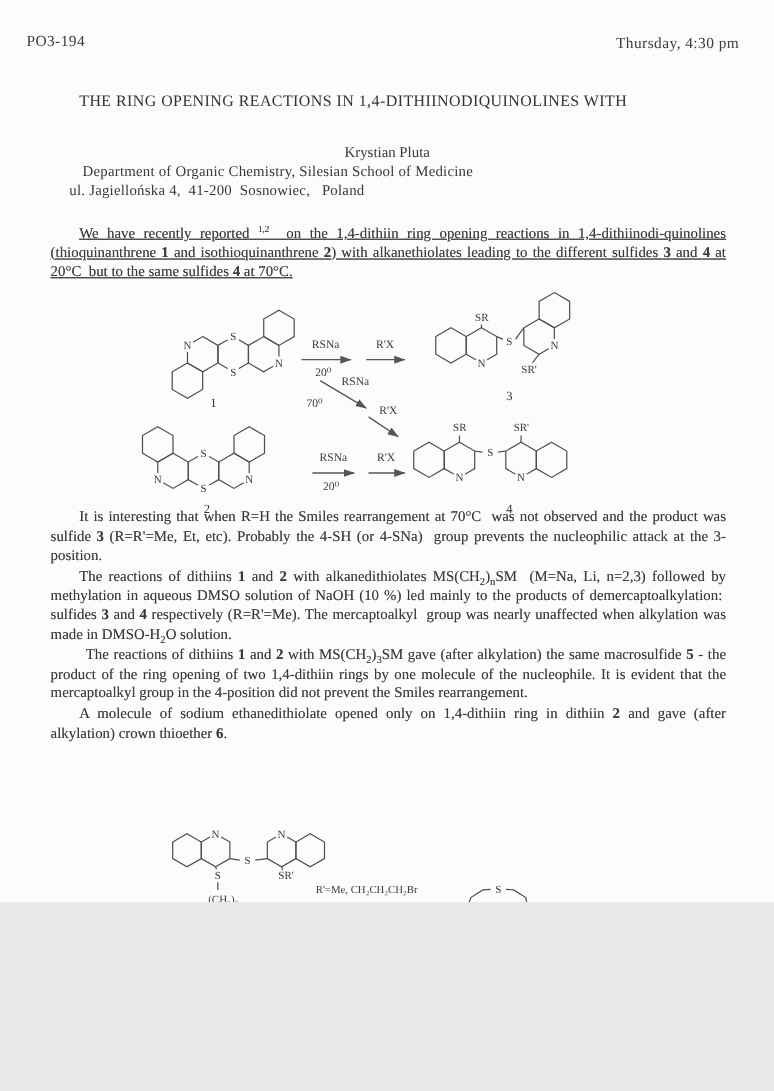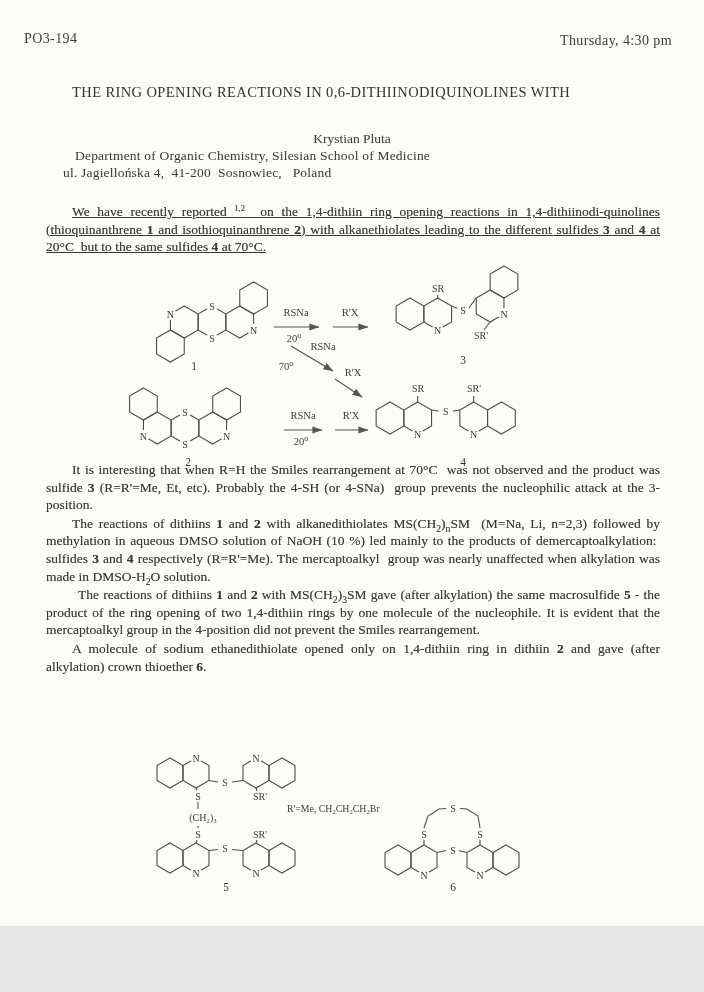--- a/index.html
+++ b/index.html
@@ -1,17 +1,17 @@
 <!DOCTYPE html>
 <html><head>
 <meta charset="utf-8">
 <style>
   html,body{margin:0;padding:0;background:#e8e8e8;}
   .page{
-    position:relative;width:704px;height:926px;margin:0 auto;
+    position:relative;width:704px;height:820px;margin:0 auto;
     background:#fcfcfb;overflow:hidden;
     font-family:"Liberation Serif","DejaVu Serif",serif;
     color:#383838;
   }
   .abs{position:absolute;}
   .hdr{font-size:14px;letter-spacing:0.4px;color:#3c3c3c;}
   .title{font-size:14.5px;letter-spacing:0.4px;line-height:19px;color:#333;}
   .title .l2{padding-left:3px;}
   .center-line{width:704px;text-align:center;font-size:13.5px;}
   .addr{font-size:13.5px;letter-spacing:0.2px;}
@@ -39,21 +39,21 @@
 </style>
 </head>
 <body>
 
 <div class="page">
 
   <div class="abs hdr" style="left:24px;top:31px;">PO3-194</div>
   <div class="abs hdr" style="right:32px;top:33px;">Thursday, 4:30 pm</div>
 
   <div class="abs title" style="left:72px;top:83px;width:560px;">
-    <div>THE RING OPENING REACTIONS IN 0,6-DITHIINODIQUINOLINES WITH</div>
+    <div>THE RING OPENING REACTIONS IN 1,4-DITHIINODIQUINOLINES WITH</div>
   </div>
 
   <div class="abs addr" style="left:75px;top:148px;">Department of Organic Chemistry, Silesian School of Medicine</div>
   <div class="abs center-line" style="left:0;top:131px;">Krystian Pluta</div>
   <div class="abs addr" style="left:63px;top:165px;text-align:right;">ul. Jagiellońska 4,&nbsp; 41-200&nbsp; Sosnowiec,&nbsp;&nbsp; Poland</div>
 
   <div class="abs" style="left:46px;top:203px;width:614px;text-decoration:underline;">
     <p class="para"><span>We have recently reported </span><span class="seg-sup">1,2</span><span>&nbsp; on the 1,4-dithiin ring opening reactions in 1,4-dithiinodi-quinolines (thioquinanthrene </span><span class="seg-b">1</span><span> and isothioquinanthrene </span><span class="seg-b">2</span><span>) with alkanethiolates leading to the different sulfides </span><span class="seg-b">3</span><span> and </span><span class="seg-b">4</span><span> at 20°C&nbsp; but to the same sulfides </span><span class="seg-b">4</span><span> at 70°C.</span></p>
   </div>
 

